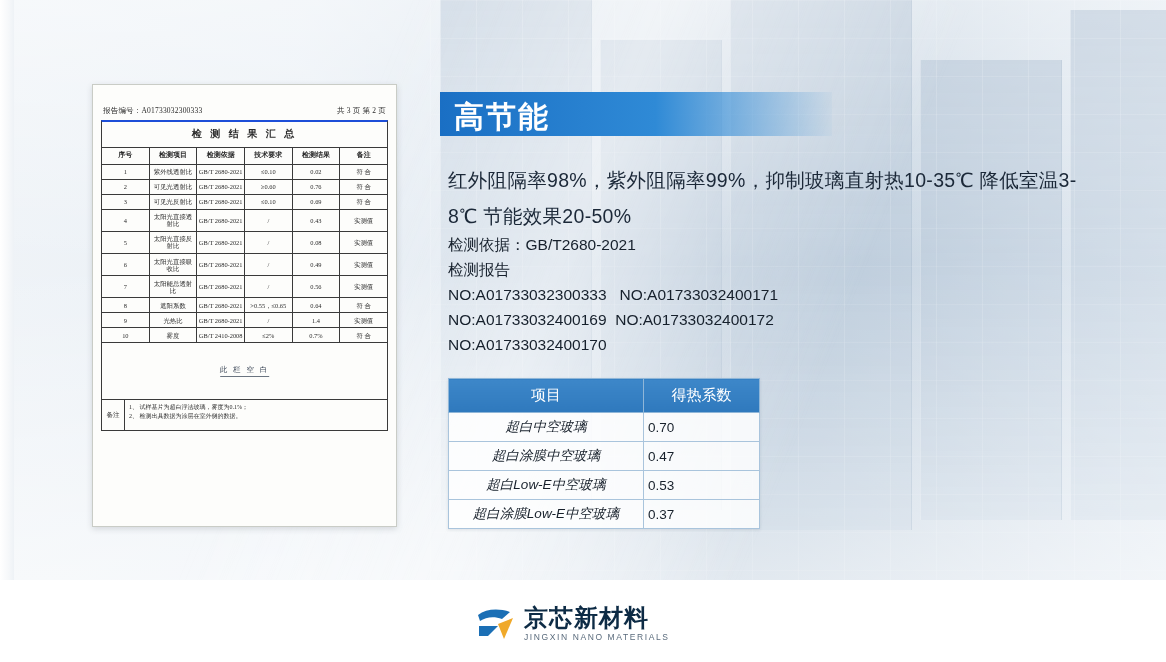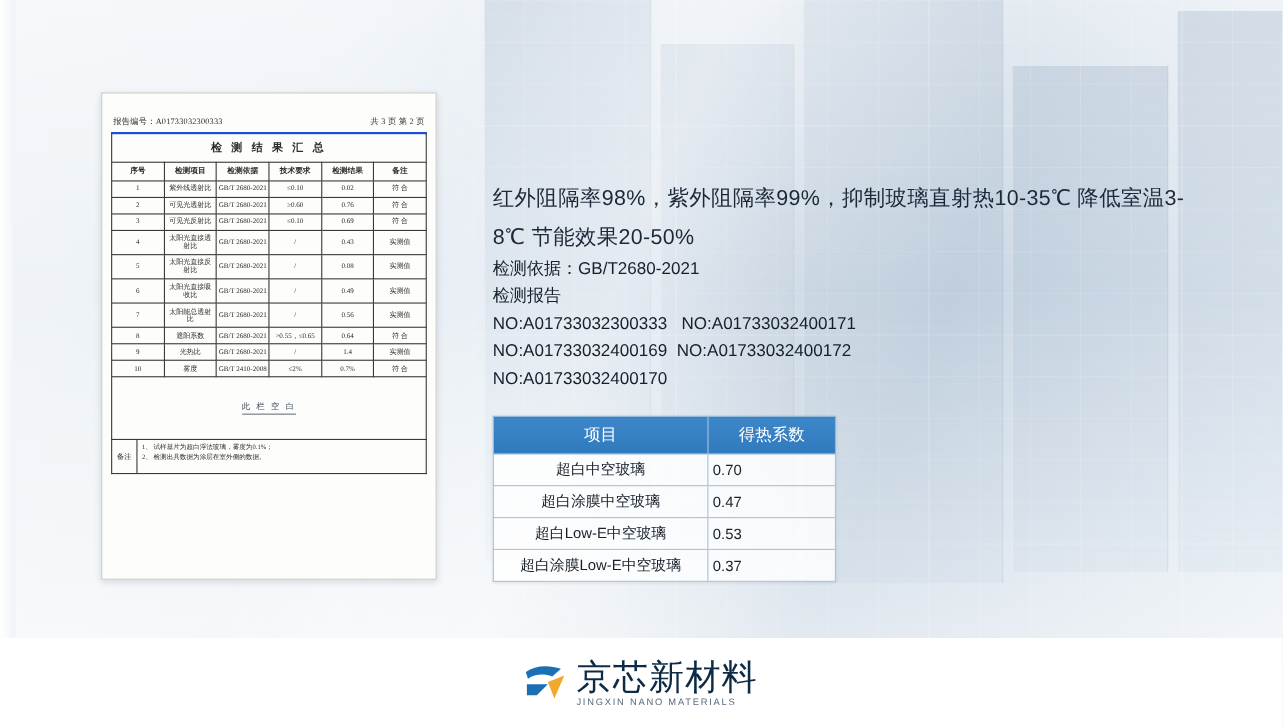--- a/index.html
+++ b/index.html
@@ -225,39 +225,39 @@
     font-size: 15px;
     padding: 7px 4px;
     border: 1px solid #8fb6d8;
   }
   .coef-table td {
     background: rgba(255,255,255,0.82);
     border: 1px solid #a9c4dc;
     padding: 5px 4px;
     text-align: left;
   }
-  .coef-table td.name { text-align: center; width: 186px; }
+  .coef-table td.name { text-align: center; width: 186px; font-style: italic; }
 
   
   .logo {
     position: absolute;
     left: 476px;
     bottom: 20px;
     display: flex;
     align-items: center;
     gap: 8px;
   }
   .logo-mark {
     width: 40px; height: 36px;
     position: relative;
   }
   .logo-text { line-height: 1; }
   .logo-cn {
-    font-size: 32px;
-    font-weight: normal;
+    font-size: 24px;
+    font-weight: bold;
     color: #0d2b45;
     letter-spacing: 1px;
   }
   .logo-en {
     font-size: 8.5px;
     color: #5a6b7c;
     letter-spacing: 1.6px;
     margin-top: 3px;
   }
 </style>
@@ -383,20 +383,23 @@
     </div>
     <div class="rep-foot">
       <div class="lab">备注</div>
       <div class="body">
         <div>1、 试样基片为超白浮法玻璃，雾度为0.1%；</div>
         <div>2、 检测出具数据为涂层在室外侧的数据。</div>
       </div>
     </div>
   </div>
 
+  <div class="title-bar">
+    <span>高节能</span>
+  </div>
 
   <div class="lead">红外阻隔率98%，紫外阻隔率99%，抑制玻璃直射热10-35℃  降低室温3-8℃ 节能效果20-50%</div>
 
   <div class="detail">
     <div class="row">检测依据：GB/T2680-2021</div>
     <div class="row">检测报告</div>
     <div class="row">NO:A01733032300333   NO:A01733032400171</div>
     <div class="row">NO:A01733032400169  NO:A01733032400172</div>
     <div class="row">NO:A01733032400170</div>
   </div>

